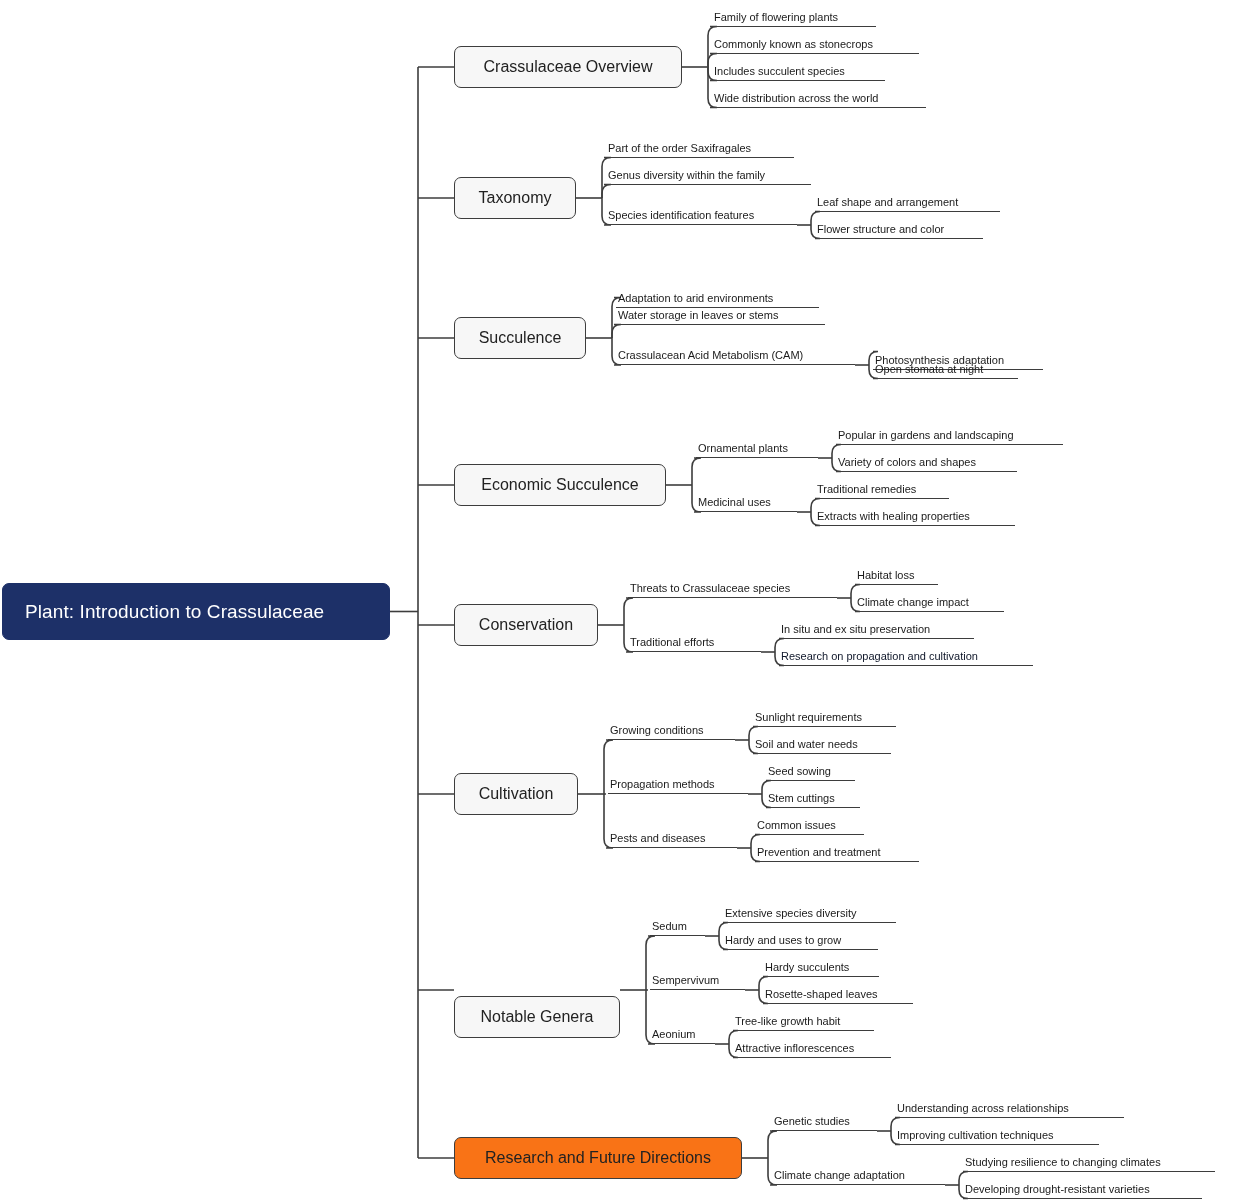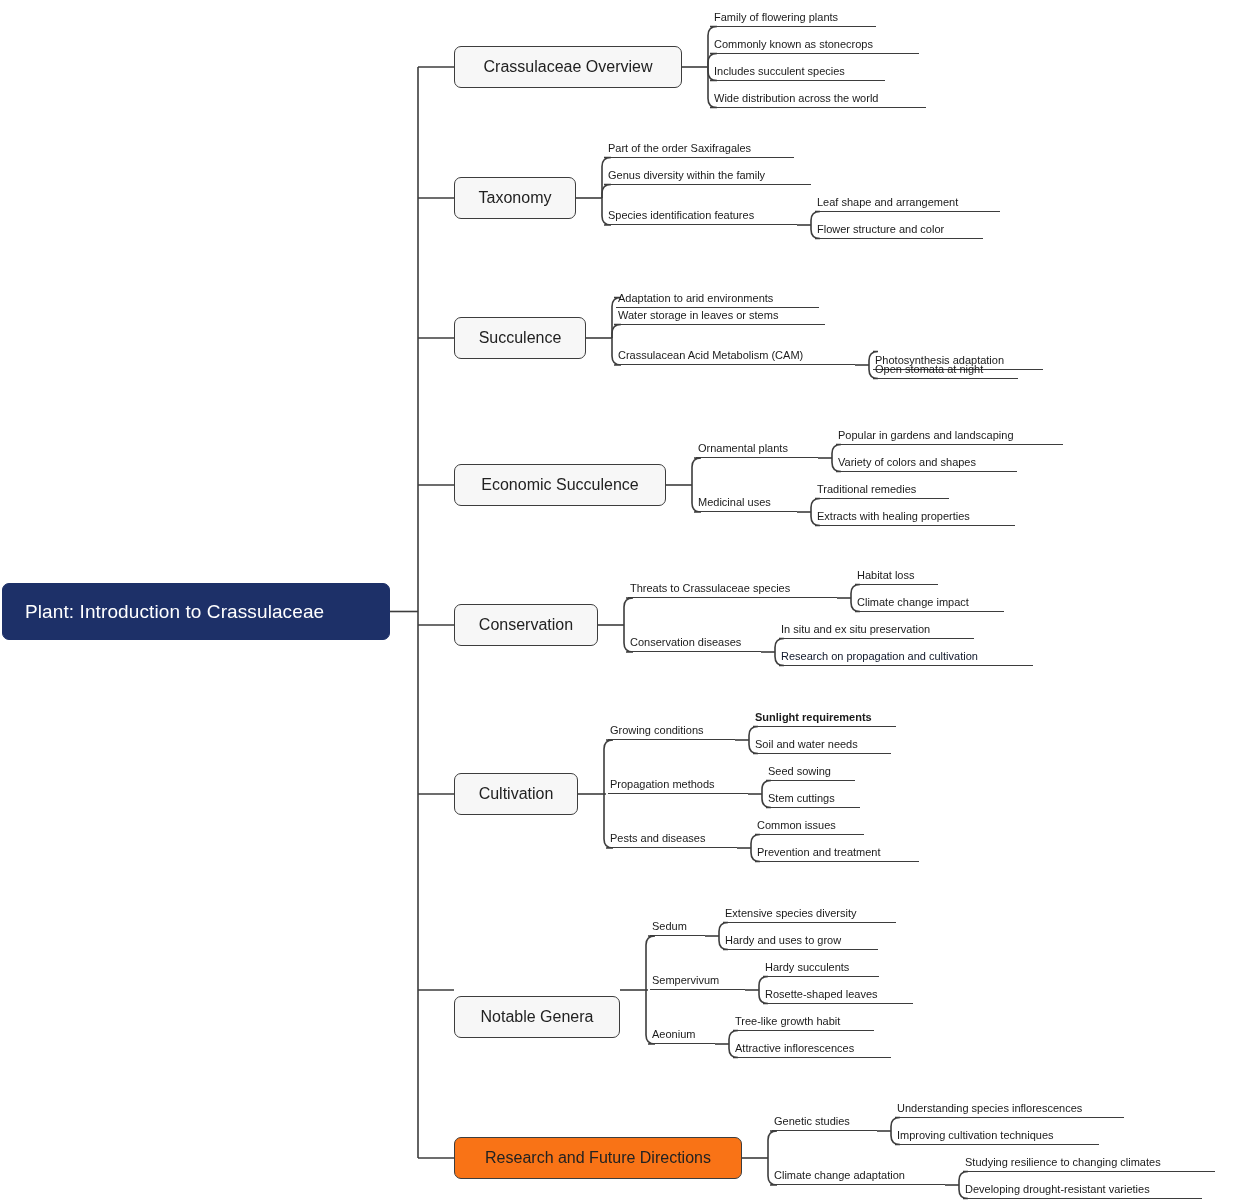--- a/index.html
+++ b/index.html
@@ -244,32 +244,32 @@
       <div class="node node-leaf" style="left: 628px; top: 580px; width: 209px; height: 18px; color: rgb(26, 26, 26); border-bottom-color: rgb(61, 61, 61);">
         <span>Threats to Crassulaceae species</span>
       </div>
       <div class="node node-leaf" style="left: 855px; top: 566.5px; width: 83px; height: 18px; color: rgb(26, 26, 26); border-bottom-color: rgb(61, 61, 61);">
         <span>Habitat loss</span>
       </div>
       <div class="node node-leaf" style="left: 855px; top: 593.5px; width: 149px; height: 18px; color: rgb(26, 26, 26); border-bottom-color: rgb(61, 61, 61);">
         <span>Climate change impact</span>
       </div>
       <div class="node node-leaf" style="left: 628px; top: 634px; width: 133px; height: 18px; color: rgb(26, 26, 26); border-bottom-color: rgb(61, 61, 61);">
-        <span>Conservation diseases</span>
+        <span>Traditional efforts</span>
       </div>
       <div class="node node-leaf" style="left: 779px; top: 620.5px; width: 195px; height: 18px; color: rgb(26, 26, 26); border-bottom-color: rgb(61, 61, 61);">
         <span>In situ and ex situ preservation</span>
       </div>
       <div class="node node-leaf" style="left: 779px; top: 647.5px; width: 254px; height: 18px; color: #0f172a; border-bottom-color: rgb(61, 61, 61);">
         <span>Research on propagation and cultivation</span>
       </div>
       <div class="node node-leaf" style="left: 608px; top: 722px; width: 127px; height: 18px; color: rgb(26, 26, 26); border-bottom-color: rgb(61, 61, 61);">
         <span>Growing conditions</span>
       </div>
-      <div class="node node-leaf" style="left: 753px; top: 708.5px; width: 143px; height: 18px; color: rgb(26, 26, 26); border-bottom-color: rgb(61, 61, 61); font-weight: bold;">
+      <div class="node node-leaf" style="left: 753px; top: 708.5px; width: 143px; height: 18px; color: rgb(26, 26, 26); border-bottom-color: rgb(61, 61, 61);">
         <span>Sunlight requirements</span>
       </div>
       <div class="node node-leaf" style="left: 753px; top: 735.5px; width: 138px; height: 18px; color: rgb(26, 26, 26); border-bottom-color: rgb(61, 61, 61);">
         <span>Soil and water needs</span>
       </div>
       <div class="node node-leaf" style="left: 608px; top: 776px; width: 140px; height: 18px; color: rgb(26, 26, 26); border-bottom-color: rgb(61, 61, 61);">
         <span>Propagation methods</span>
       </div>
       <div class="node node-leaf" style="left: 766px; top: 762.5px; width: 89px; height: 18px; color: rgb(26, 26, 26); border-bottom-color: rgb(61, 61, 61);">
         <span>Seed sowing</span>
@@ -310,21 +310,21 @@
       <div class="node node-leaf" style="left: 733px; top: 1012.5px; width: 141px; height: 18px; color: rgb(26, 26, 26); border-bottom-color: rgb(61, 61, 61);">
         <span>Tree-like growth habit</span>
       </div>
       <div class="node node-leaf" style="left: 733px; top: 1039.5px; width: 158px; height: 18px; color: rgb(26, 26, 26); border-bottom-color: rgb(61, 61, 61);">
         <span>Attractive inflorescences</span>
       </div>
       <div class="node node-leaf" style="left: 772px; top: 1113px; width: 105px; height: 18px; color: rgb(26, 26, 26); border-bottom-color: rgb(61, 61, 61);">
         <span>Genetic studies</span>
       </div>
       <div class="node node-leaf" style="left: 895px; top: 1099.5px; width: 229px; height: 18px; color: rgb(26, 26, 26); border-bottom-color: rgb(61, 61, 61);">
-        <span>Understanding species inflorescences</span>
+        <span>Understanding across relationships</span>
       </div>
       <div class="node node-leaf" style="left: 895px; top: 1126.5px; width: 204px; height: 18px; color: rgb(26, 26, 26); border-bottom-color: rgb(61, 61, 61);">
         <span>Improving cultivation techniques</span>
       </div>
       <div class="node node-leaf" style="left: 772px; top: 1167px; width: 173px; height: 18px; color: rgb(26, 26, 26); border-bottom-color: rgb(61, 61, 61);">
         <span>Climate change adaptation</span>
       </div>
       <div class="node node-leaf" style="left: 963px; top: 1153.5px; width: 252px; height: 18px; color: rgb(26, 26, 26); border-bottom-color: rgb(61, 61, 61);">
         <span>Studying resilience to changing climates</span>
       </div>

